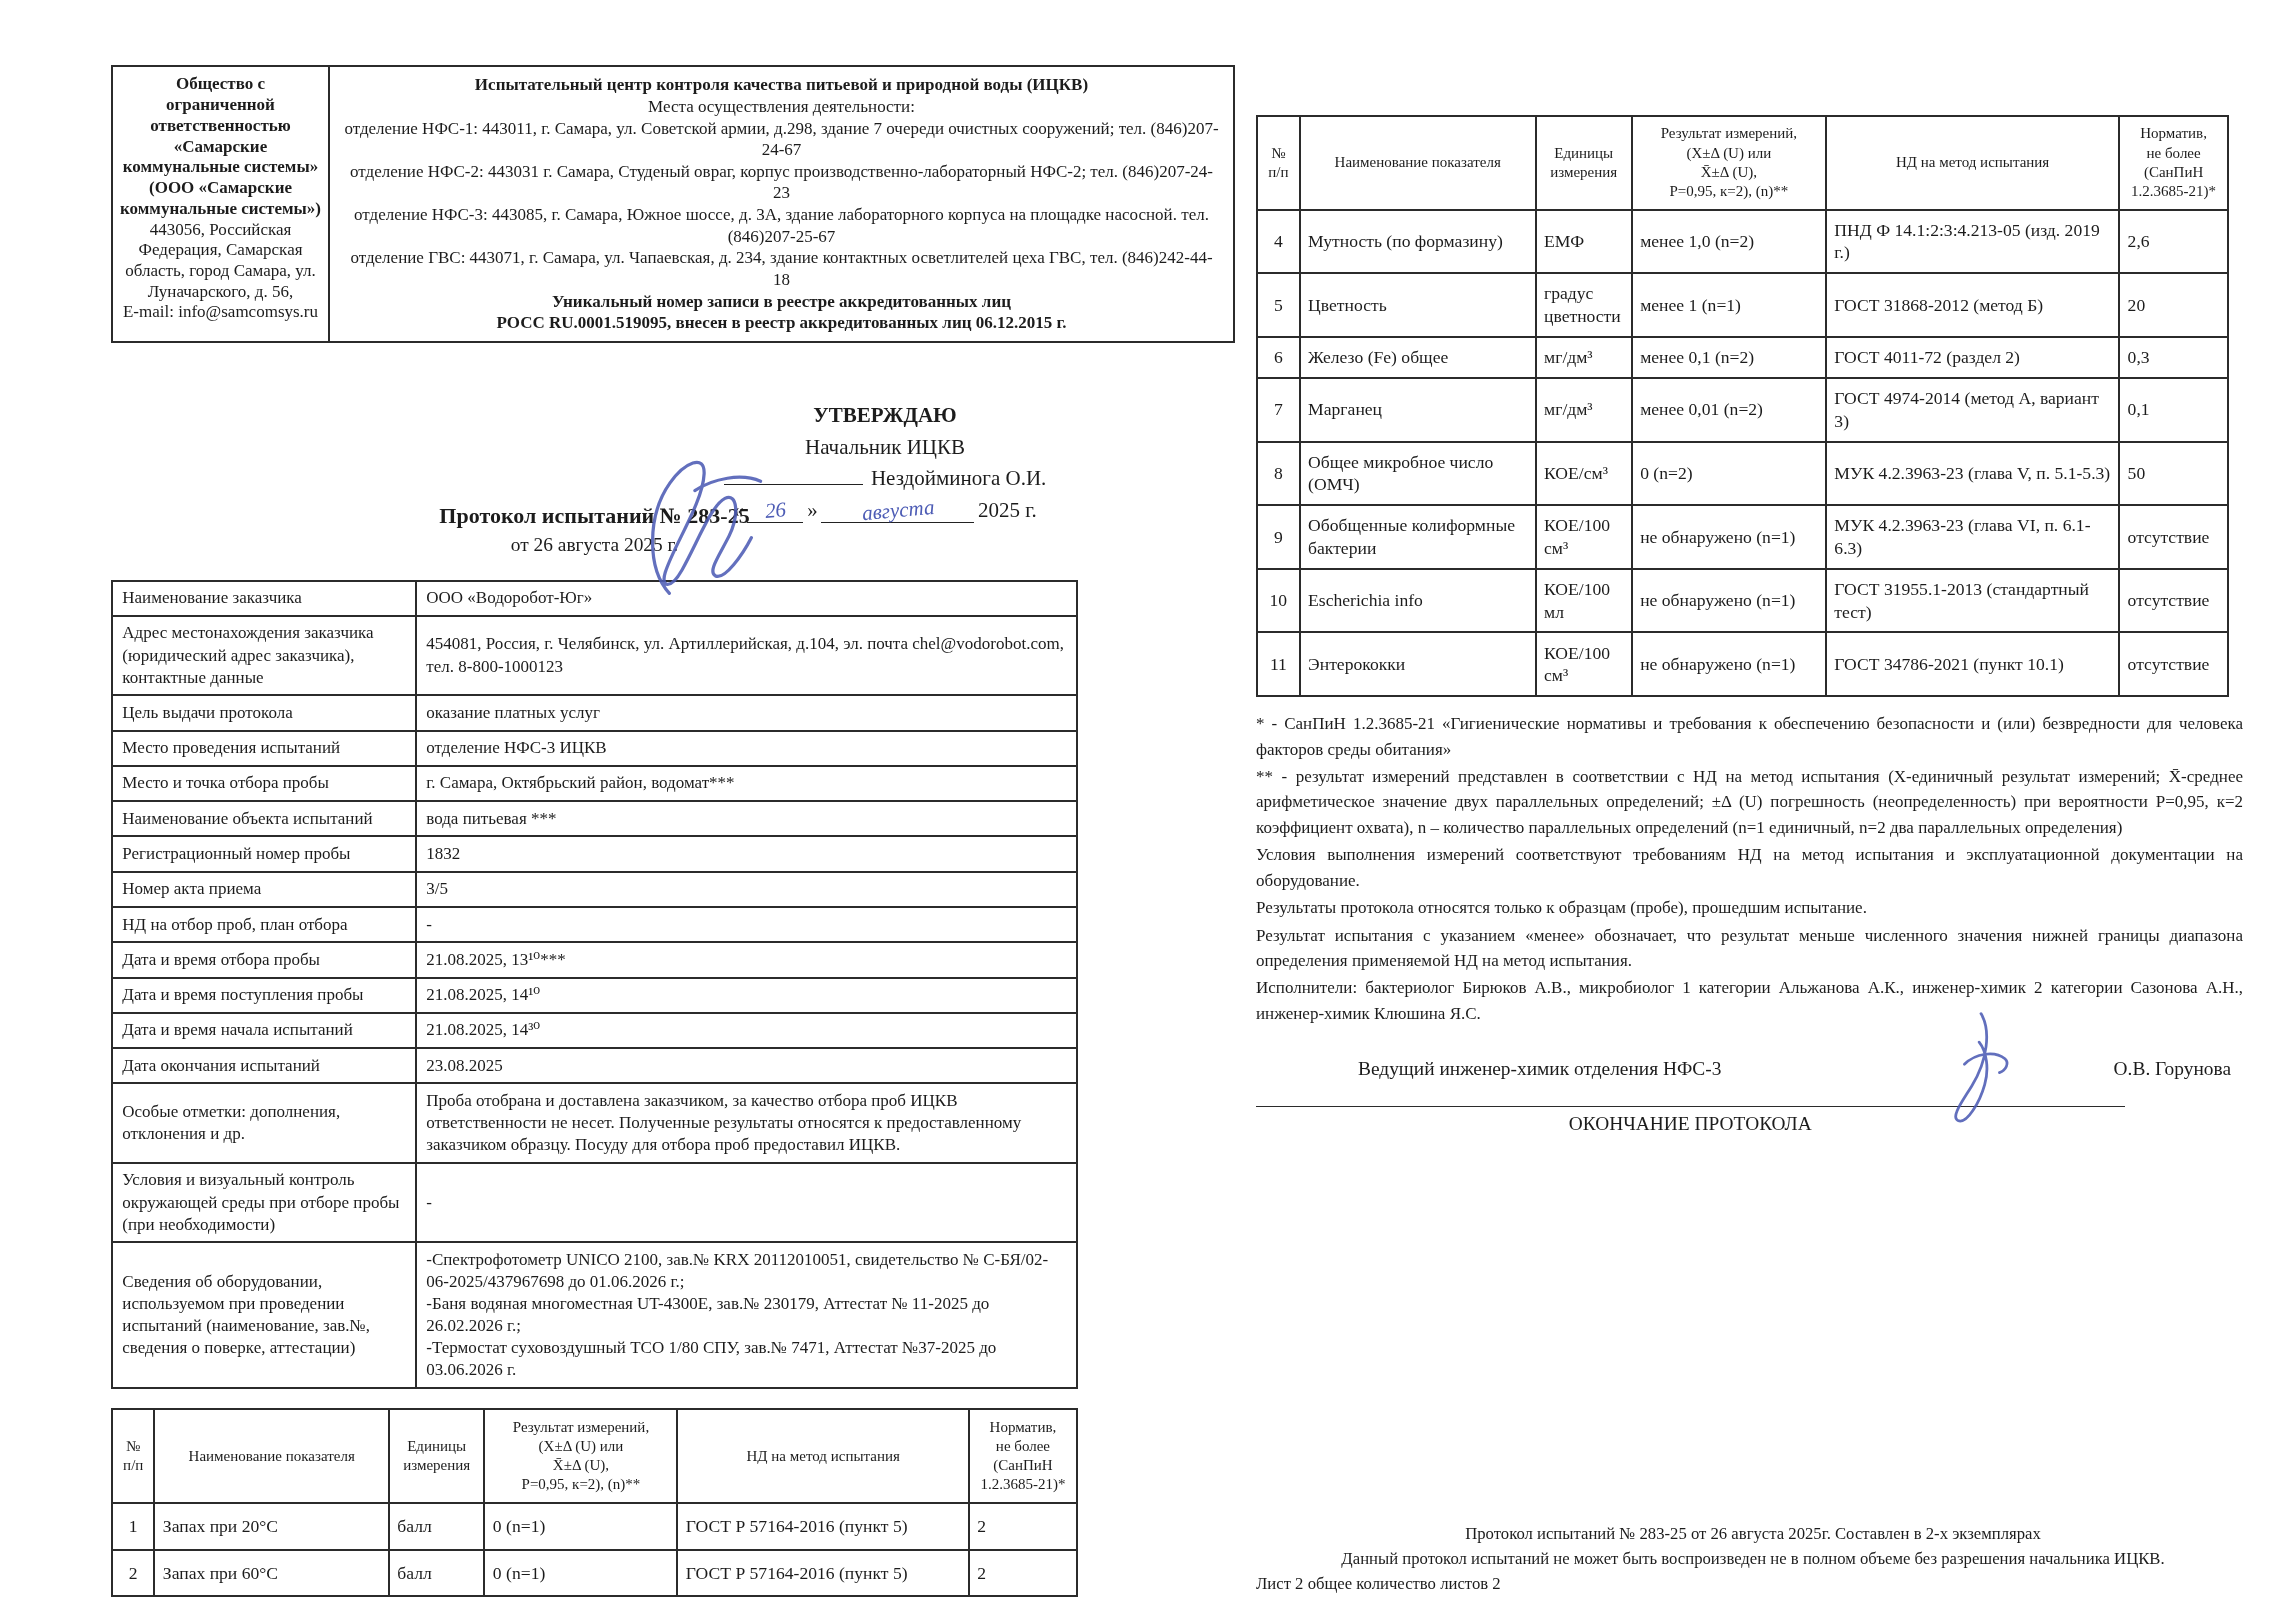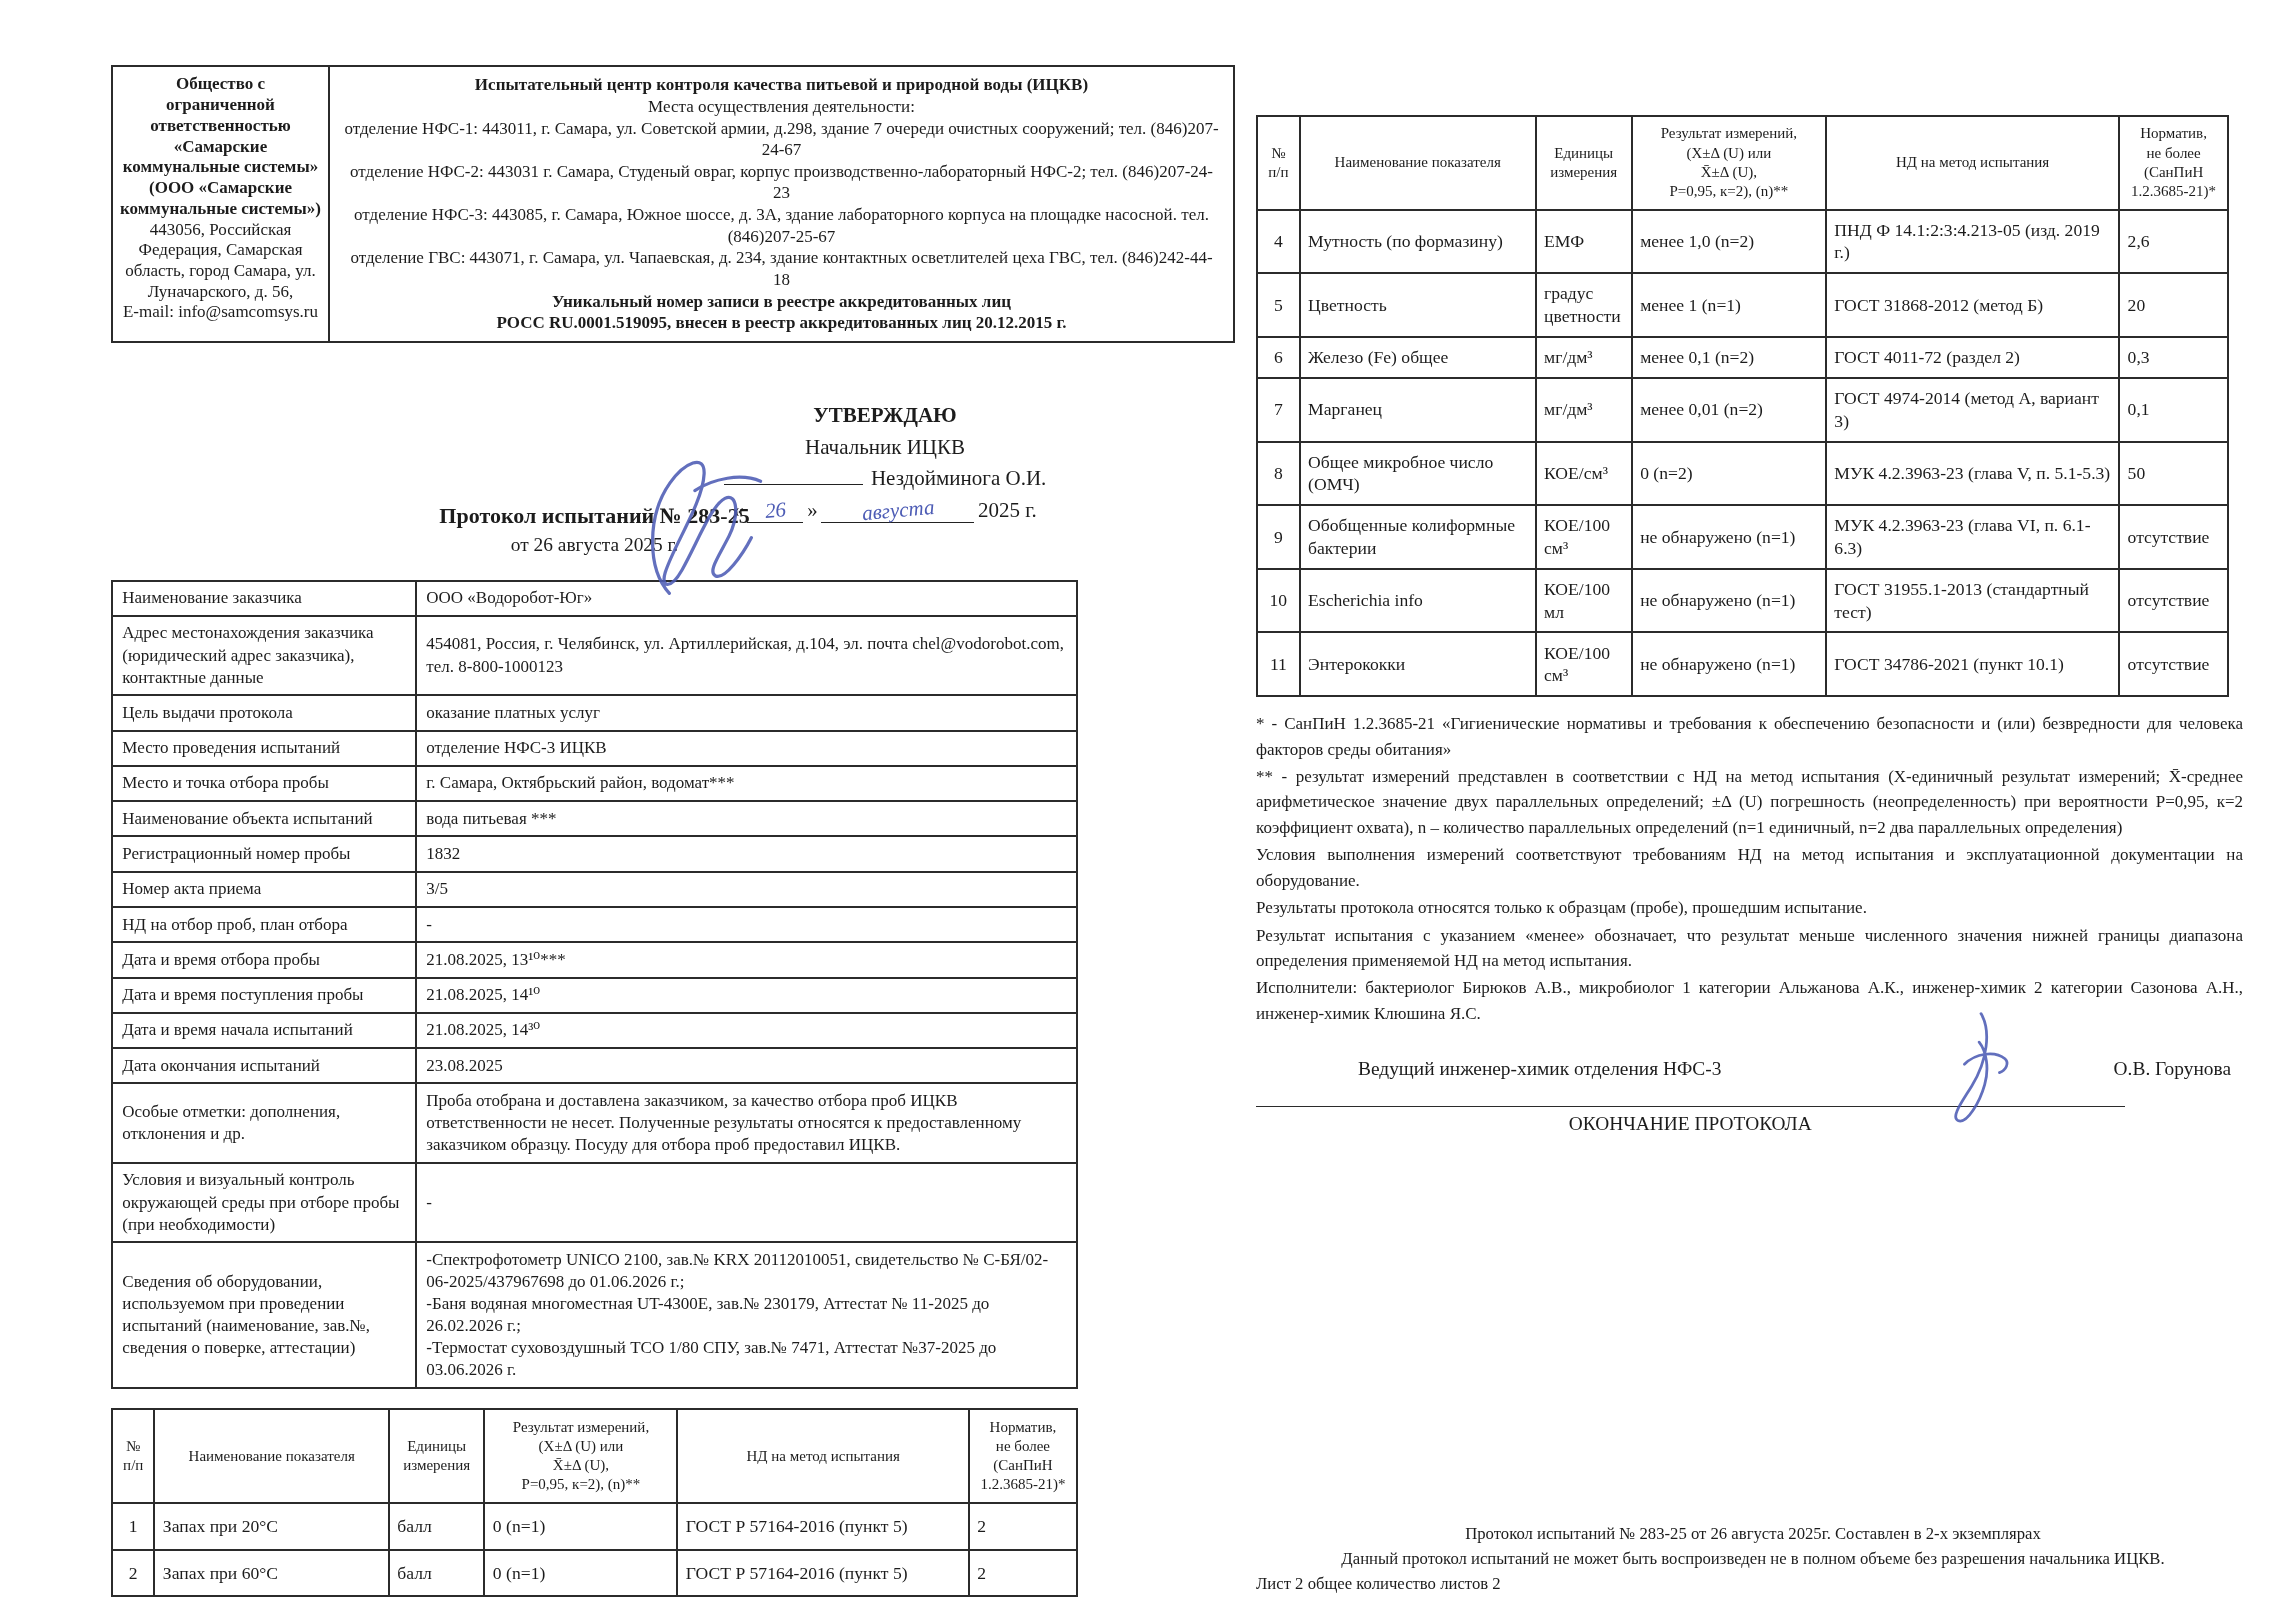--- a/index.html
+++ b/index.html
@@ -92,21 +92,21 @@
         <div class="b">Испытательный центр контроля качества питьевой и природной воды (ИЦКВ)</div>
         <div>Места осуществления деятельности:</div>
         <div>
 
         <div>отделение НФС-1: 443011, г. Самара, ул. Советской армии, д.298, здание 7 очереди очистных сооружений; тел. (846)207-24-67</div>
             <div>отделение НФС-2: 443031 г. Самара, Студеный овраг, корпус производственно-лабораторный НФС-2; тел. (846)207-24-23</div>
             <div>отделение НФС-3: 443085, г. Самара, Южное шоссе, д. 3А, здание лабораторного корпуса на площадке насосной. тел. (846)207-25-67</div>
             <div>отделение ГВС: 443071, г. Самара, ул. Чапаевская, д. 234, здание контактных осветлителей цеха ГВС, тел.  (846)242-44-18</div>
           </div>
         <div class="b">Уникальный номер записи в реестре аккредитованных лиц</div>
-        <div class="b">РОСС RU.0001.519095,  внесен в реестр аккредитованных лиц 20.12.2015 г.</div>
+        <div class="b">РОСС RU.0001.519095,  внесен в реестр аккредитованных лиц 06.12.2015 г.</div>
       </div>
     </div>
 
     <div class="approve">
       <svg class="sig-svg" width="176" height="167" viewBox="0 0 380 360">
         <g fill="none" stroke="#4d5cb5" stroke-width="7" stroke-linecap="round" opacity="0.88">
           <path d="M85,320 C35,265 38,150 86,82 C118,37 162,18 160,62 C157,125 95,215 76,275 C66,308 88,312 112,270 C145,212 175,130 205,115 C232,102 236,150 214,196 C192,240 168,272 184,282 C204,293 244,235 262,200"></path>
           <path d="M140,98 C180,72 240,60 282,78"></path>
         </g>
       </svg>

